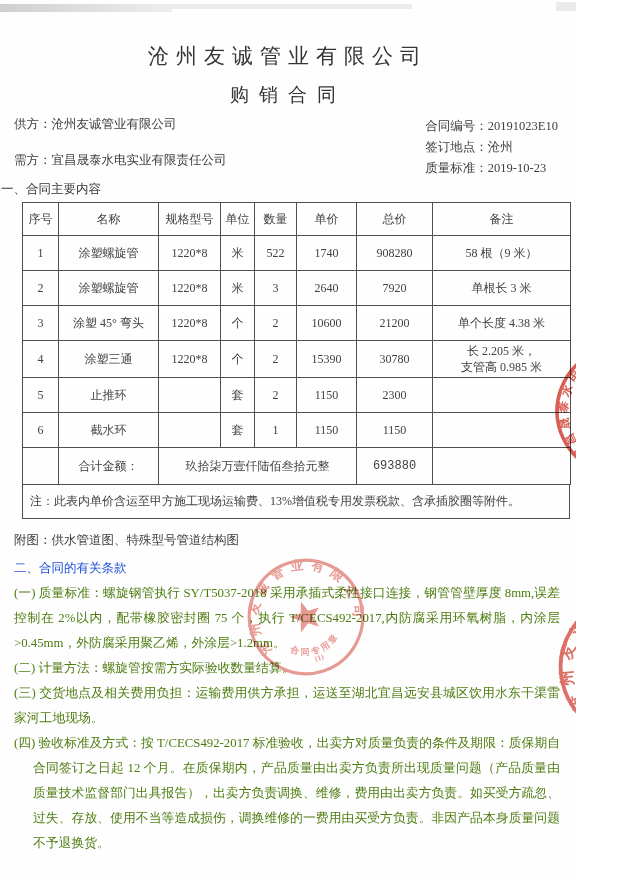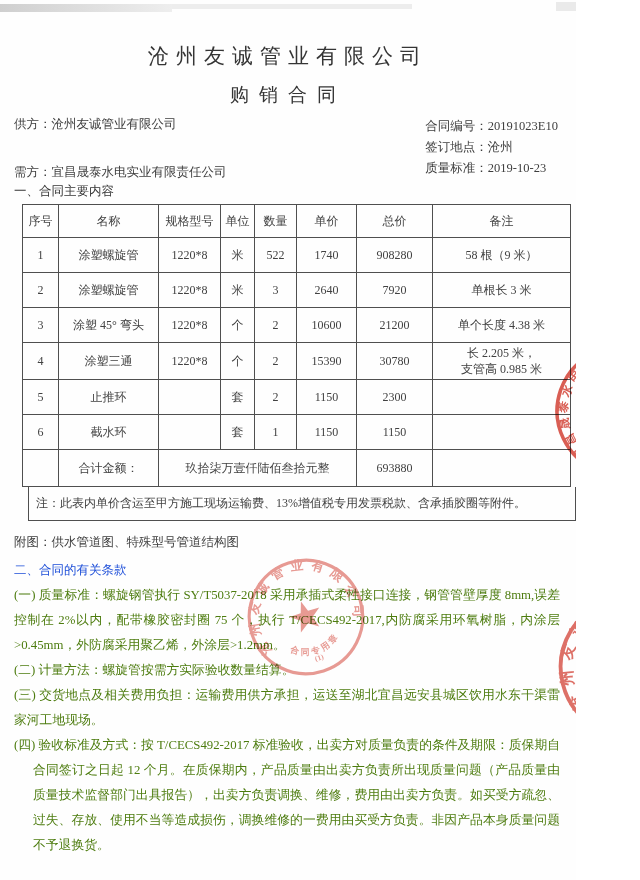--- a/index.html
+++ b/index.html
@@ -13,36 +13,36 @@
   .scan-top-mid{position:absolute;top:4px;left:172px;width:240px;height:5px;background:rgba(200,200,200,.3);}
   .scan-top-r1{position:absolute;top:2px;left:556px;width:22px;height:9px;background:rgba(205,205,205,.4);}
   .scan-top-r2{position:absolute;top:2px;left:591px;width:24px;height:16px;background:rgba(205,205,205,.45);}
   .scan-top-tick{position:absolute;top:0;left:629px;width:2px;height:16px;background:rgba(160,160,160,.5);}
   .speck{position:absolute;left:576px;top:755px;width:4px;height:4px;border-radius:50%;background:#4a4a4a;}
 
   .title{margin:42px 0 0 0;text-align:center;font-size:21px;letter-spacing:7px;color:#353535;font-weight:normal;}
   .subtitle{margin:12px 0 0 0;text-align:center;font-size:19px;letter-spacing:10px;color:#353535;font-weight:normal;font-family:Liberation Serif, serif;}
 
   .meta{display:flex;justify-content:space-between;margin:8px 18px 0 14px;font-size:12.5px;color:#3d3d3d;}
-  .meta-left .buyer-line{margin-top:31px;}
+  .meta-left .buyer-line{margin-top:19px;}
   .meta-right div{line-height:21px;}
 
-  .sec-heading{margin:2px 0 4px 14px;font-size:12.5px;color:#353535;}
+  .sec-heading{margin:2px 0 4px 1px;font-size:12.5px;color:#353535;}
 
   table.items{border-collapse:collapse;table-layout:fixed;margin:2px 0 0 22px;width:548px;border-radius:12px;}
   table.items th,table.items td{
     border:1px solid #4f4f4f;text-align:center;vertical-align:middle;
     font-size:12px;font-weight:normal;color:#414141;padding:2px 3px;
   }
   table.items thead th{height:28px;}
   table.items tbody td{height:30px;}
-  table.items tr.total-row td{height:32px;}
+  table.items tr.total-row td{height:32px;font-family:Liberation Mono, monospace;}
   td.preline{white-space:pre-line;line-height:16px;}
 
-  .note-box{width:532px;margin-left:28px;border:1px solid #4f4f4f;border-top:none;
+  .note-box{width:532px;margin-left:22px;border:1px solid #4f4f4f;border-top:none;
     padding:8px 7px;font-size:12px;color:#414141;}
   .attachment{margin:13px 0 0 14px;font-size:12.5px;color:#3d3d3d;}
   .sec2-heading{margin:11px 0 4px 14px;font-size:12.5px;color:#1d4ed8;}
 
   .clauses{margin:2px 16px 0 14px;font-size:12.8px;line-height:25px;text-align:justify;color:#4d7c0f;}
   .clauses p{margin:0;}
   .clause-hang{padding-left:19px;text-indent:-19px;}
 
   
   .stamp{position:absolute;mix-blend-mode:multiply;pointer-events:none;color:#d5483c;}

